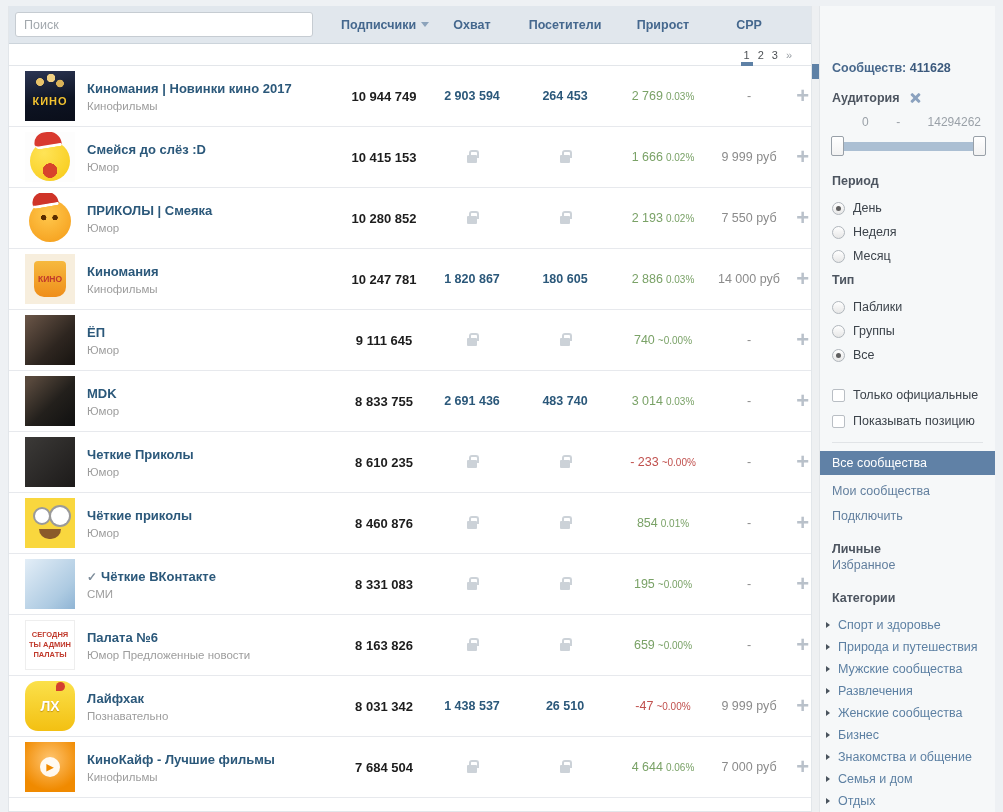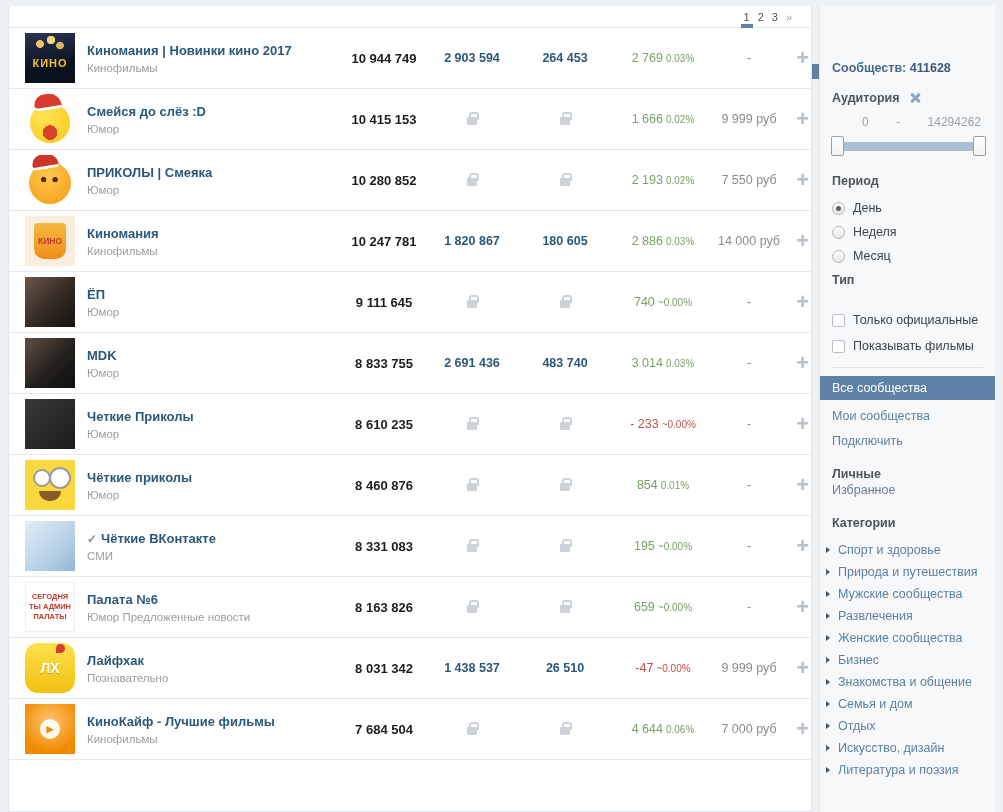--- a/index.html
+++ b/index.html
@@ -119,20 +119,31 @@
   .t-categories { margin-top:17px; }
   .catlist { margin-top:13px; }
   .catitem { display:flex; align-items:center; gap:8px; margin-bottom:9px; height:13px; cursor:pointer; }
   .arr { width:0; height:0; border-left:4px solid #4a545e; border-top:3.5px solid transparent; border-bottom:3.5px solid transparent; flex:none; margin-left:-6px; }
   .catlab { font-size:12.5px; color:#5d80a3; white-space:nowrap; }
 </style>
 </head>
 <body>
 
 <div class="main">
+  <div class="topbar grid">
+    <div class="search">
+      <input type="text" placeholder="Поиск" style="">
+    </div>
+    <div class="hdr"><span>Подписчики</span><span class="dd-arrow"></span></div>
+    <div class="hdr">Охват</div>
+    <div class="hdr">Посетители</div>
+    <div class="hdr">Прирост</div>
+    <div class="hdr">CPP</div>
+    <div></div>
+  </div>
   <div class="pagebar">
     <span style="display:flex;gap:6px;align-items:center;">
         <span class="pg cur">1</span>
         <span class="pg">2</span>
         <span class="pg">3</span>
         <span class="pg nxt">»</span>
       </span>
   </div>
   <div>
       <div class="row grid">
@@ -445,28 +456,42 @@
       <div class="opt">
         <span class="rb"></span>
         <span class="optlab">Неделя</span>
       </div>
       <div class="opt">
         <span class="rb"></span>
         <span class="optlab">Месяц</span>
       </div>
     </div>
   <div class="sb-title t-type">Тип</div>
+  <div class="opts">
+      <div class="opt">
+        <span class="rb"></span>
+        <span class="optlab">Паблики</span>
+      </div>
+      <div class="opt">
+        <span class="rb"></span>
+        <span class="optlab">Группы</span>
+      </div>
+      <div class="opt">
+        <span class="rb on"></span>
+        <span class="optlab">Все</span>
+      </div>
+    </div>
   <div class="checks">
       <div class="opt">
         <span class="cb"></span>
         <span class="optlab">Только официальные</span>
       </div>
       <div class="opt">
         <span class="cb"></span>
-        <span class="optlab">Показывать фильмы</span>
+        <span class="optlab">Показывать позицию</span>
       </div>
     </div>
   <div class="divider"></div>
   <div class="nav">
       <div class="navitem sel">Все сообщества</div>
       <div class="navitem">Мои сообщества</div>
       <div class="navitem">Подключить</div>
     </div>
   <div class="sb-title t-personal">Личные</div>
   <div class="plist">

